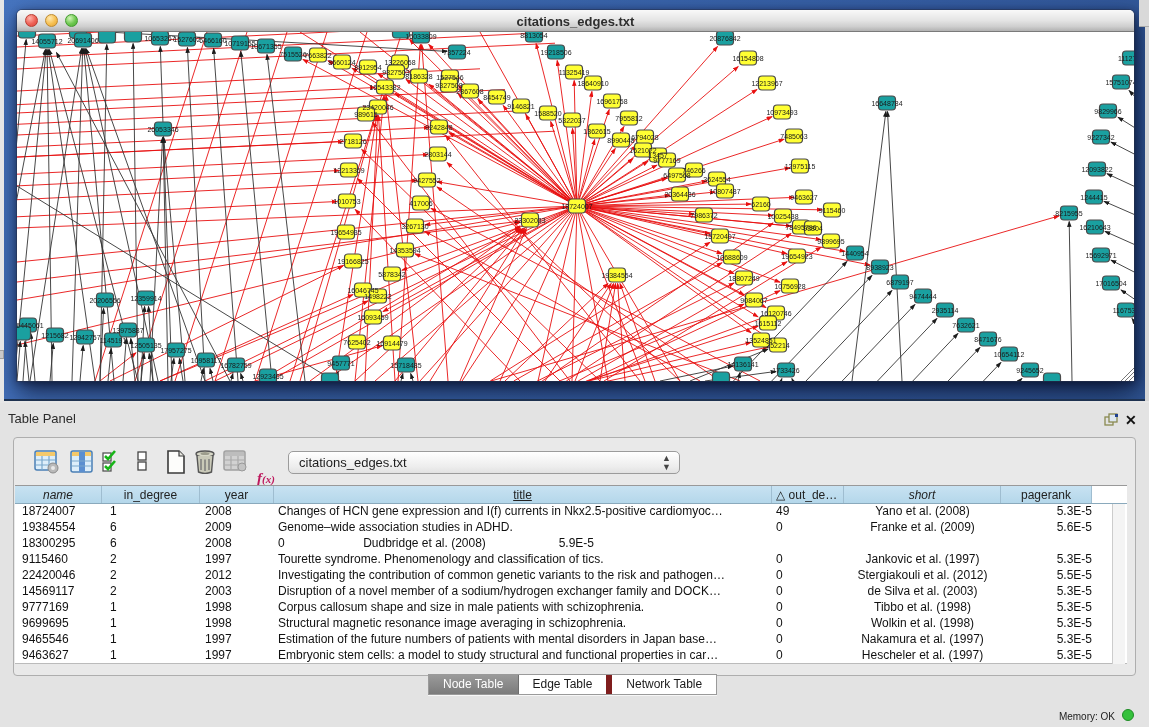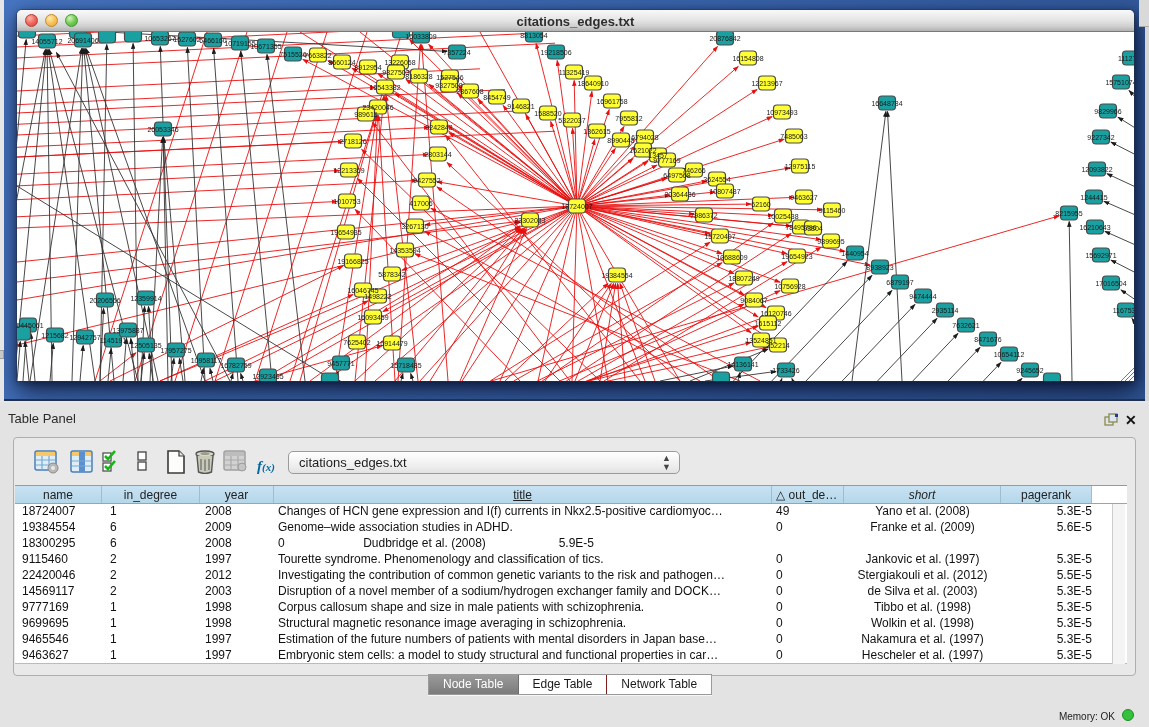--- a/index.html
+++ b/index.html
@@ -44,29 +44,29 @@
   border-bottom:1px solid #bbb; }
 .tr { display:flex; height:16px; line-height:15px; font-size:12px; color:#111; white-space:nowrap; }
 .tr div { overflow:hidden; }
 .c1 { width:87px;  padding-left:7px; }
 .c2 { width:98px;  padding-left:8px; }
 .c3 { width:74px;  padding-left:5px; }
 .c4 { width:498px; padding-left:4px; }
 .c5 { width:72px;  padding-left:4px; }
 .c6 { width:157px; text-align:center; }
 .c7 { width:91px;  padding-left:4px;text-align:right; }
-#h1 { width:87px; } #h2 { width:98px; } #h3 { width:74px; } #h4 { width:498px;text-decoration:underline; }
+#h1 { width:87px;font-style:italic; } #h2 { width:98px; } #h3 { width:74px; } #h4 { width:498px;text-decoration:underline; }
 #h5 { width:72px; text-align:left !important; padding-left:4px; } #h6 { width:157px;font-style:italic; } #h7 { width:91px; }
 #hfill { flex:1; background:#fff; border-right:none !important; }
 #vscroll { position:absolute; right:10px; top:66px; width:13px; height:160px;
   background:#f4f4f4; border-left:1px solid #ccc; }
 #tabs { position:absolute; left:428px; top:271px; height:21px; display:flex;
   border:1px solid #9a9a9a; border-radius:0; overflow:hidden; background:#fff;
   font-size:12px; box-shadow:0 1px 0 rgba(255,255,255,.7); }
-#tabs div { line-height:19px; padding:0 14px; color:#1a1a1a; border-right:1px solid #7f1d1d; }
+#tabs div { line-height:19px; padding:0 14px; color:#1a1a1a; border-right:6px solid #7f1d1d; }
 #tabs div.sel { background:linear-gradient(180deg,#9a9a9a,#7b7b7b); color:#fff;
   border-right:1px solid #6e6e6e; }
 #tabs div:last-child { border-right:none; }
 #mem { position:absolute; right:34px; top:308px; font-size:10px; color:#222; }
 #memdot { position:absolute; right:15px; top:306px; width:12px; height:12px; border-radius:50%;
   background:#35c13c; border:1px solid #1f8c26; }
 #ficon { position:absolute; left:1104px; top:10px; width:15px; height:14px; }
 #xicon { position:absolute; left:1125px; top:9px; font-size:14px; font-weight:bold; color:#111; }
 #rstrip { position:absolute; left:1145px; top:0; width:4px; height:401px; background:#d6d6d6; }
 </style></head>
@@ -635,21 +635,21 @@
  <path d="M3 6 l1.5 16 q6.5 3 13 0 L19 6" fill="#c9c9b8" stroke="#555" stroke-width="1.4"></path>
  <path d="M7 9 v11 M11 9.5 v11.5 M15 9 v11" stroke="#777" stroke-width="1.4"></path>
  <ellipse cx="11" cy="3.4" rx="4.5" ry="1.5" fill="#9c9c8c"></ellipse>
 </svg>
 <svg class="ic" style="left:209px" width="24" height="22" viewBox="0 0 24 22">
  <rect x="1" y="1" width="21" height="19" rx="2" fill="#d2d2d2" stroke="#a0a0a0" stroke-width="1.5"></rect>
  <rect x="2" y="2" width="19" height="4" fill="#bdbdbd"></rect>
  <path d="M2 10 h19 M2 15 h19 M8 6 v14 M15 6 v14" stroke="#aaa" stroke-width="1.2"></path>
  <circle cx="19" cy="17" r="4" fill="#c4c4c4" stroke="#9a9a9a"></circle>
 </svg>
-<div style="position:absolute;left:243px;top:8px;font-size:15px;font-style:italic;font-weight:bold;color:#0369a1;font-family:'Liberation Serif',serif">f<span style="font-size:11px">(x)</span></div>
+<div style="position:absolute;left:243px;top:20px;font-size:15px;font-style:italic;font-weight:bold;color:#be185d;font-family:'Liberation Serif',serif">f<span style="font-size:11px">(x)</span></div>
 </div>
     <div id="combo">citations_edges.txt<div class="spin">▲<br>▼</div></div>
     <div id="thead">
       <div id="h1">name</div>
         <div id="h2">in_degree</div>
         <div id="h3">year</div>
       <div id="h4">title</div>
         <div id="h5">△ out_de…</div>
         <div id="h6">short</div>
       <div id="h7">pagerank</div>

